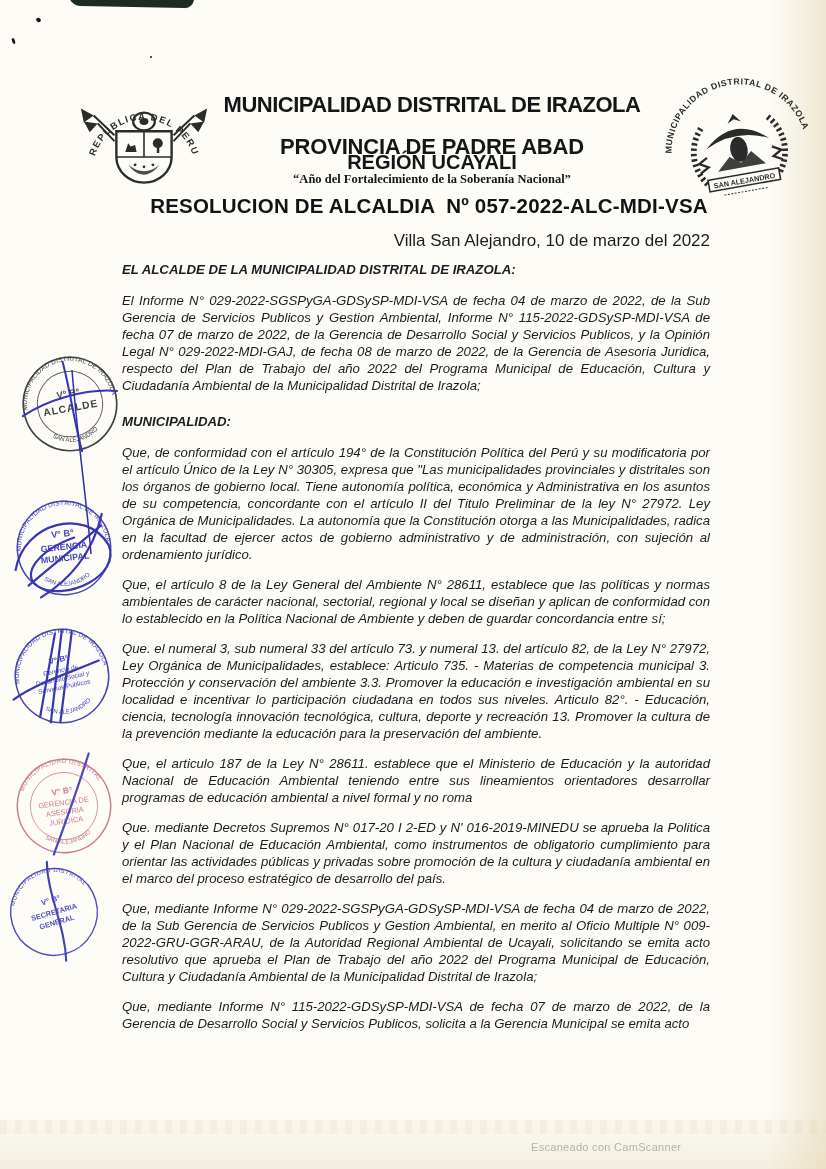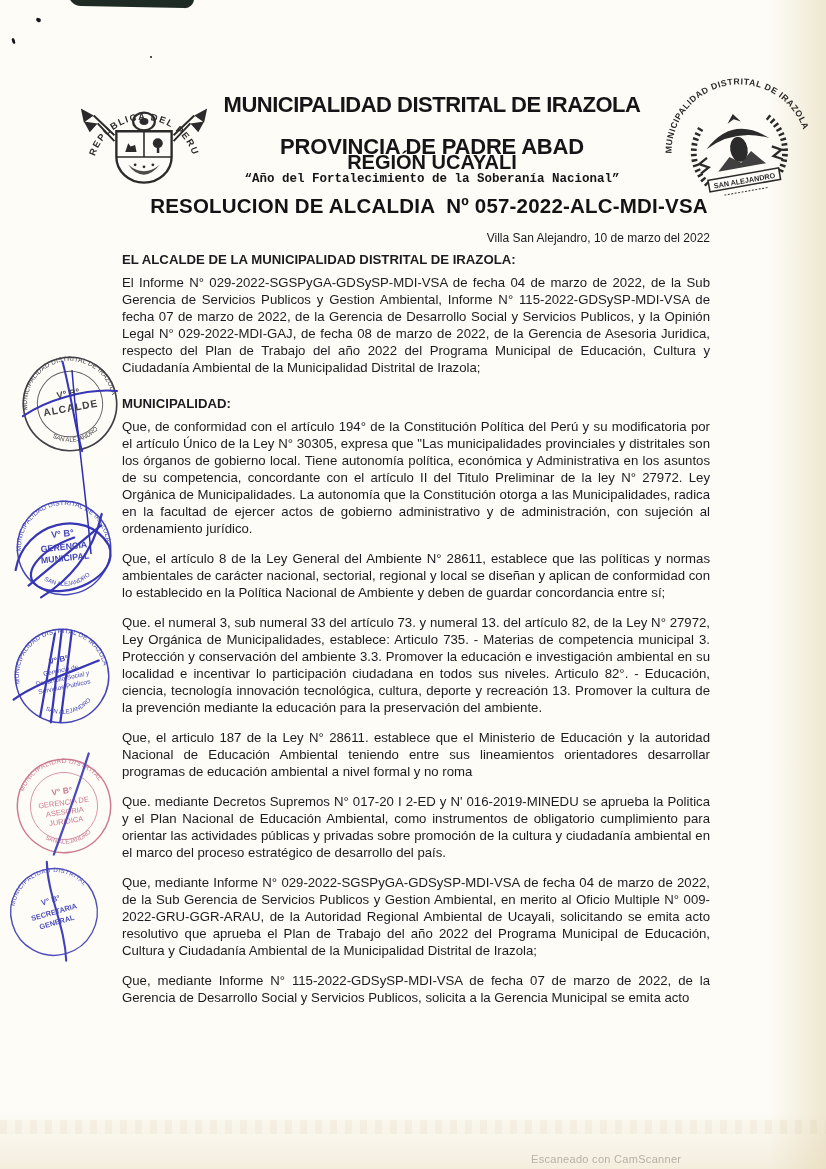--- a/index.html
+++ b/index.html
@@ -18,43 +18,43 @@
   .speck.b{left:12px;top:38px;width:3px;height:6px;transform:rotate(-20deg);}
   .speck.c{left:150px;top:56px;width:2px;height:2px;}
   .bottom-strip{position:absolute;left:0;top:1120px;width:826px;height:14px;
                 background:repeating-linear-gradient(90deg, rgba(222,208,176,.35) 0 7px, rgba(240,232,212,.25) 7px 15px);
                 opacity:.7;}
   
   .hdr-line{position:absolute;left:212px;width:440px;text-align:center;color:#151517;font-weight:bold;}
   .org1{top:92px;font-size:22px;letter-spacing:-0.5px;}
   .org2{top:134px;font-size:22px;letter-spacing:-0.2px;}
   .org3{top:151px;font-size:20px;}
-  .motto{top:172px;font-family:Liberation Mono, monospace;font-size:12.5px;font-weight:bold;}
+  .motto{top:172px;font-family:Liberation Serif, serif;font-size:12.5px;font-weight:bold;}
   .res-title{position:absolute;left:4px;right:0;top:194px;padding-left:28px;text-align:center;
              font-size:20.5px;font-weight:bold;color:#131315;white-space:pre;letter-spacing:.2px;}
-  .dateline{position:absolute;right:116px;top:231px;font-size:12px;color:#1b1b1e;text-align:right;}
-  
-  .content{position:absolute;left:122px;top:251px;width:588px;color:#1c1c20;font-size:13.2px;
-           line-height:17px;text-align:justify;}
+  .dateline{position:absolute;right:116px;top:231px;font-size:17px;color:#1b1b1e;text-align:right;}
+  
+  .content{position:absolute;left:122px;top:261px;width:588px;color:#1c1c20;font-size:13.2px;
+           line-height:17px;text-align:justify;font-style:italic;}
   .salutation{font-weight:bold;}
   .lbl{font-weight:bold;margin-top:19px;}
   .content p{margin:13px 0 0 0;}
-  .content .first{margin-top:6px;}
+  .content .first{margin-top:14px;}
   
   .seal-left{position:absolute;left:70px;top:80px;width:148px;height:134px;}
   .seal-right{position:absolute;left:646px;top:70px;width:184px;height:148px;transform:rotate(-10deg);}
   .stamp{position:absolute;width:112px;height:112px;}
   .stamp svg{width:100%;height:100%;}
   .st1{left:14px;top:348px;transform:rotate(-10deg);opacity:.95;}
   .st2{left:8px;top:492px;transform:rotate(-6deg);opacity:.95;}
   .st3{left:6px;top:620px;transform:rotate(-12deg);opacity:.95;}
   .st4{left:8px;top:750px;transform:rotate(-8deg);opacity:.85;}
   .st5{left:2px;top:860px;transform:rotate(-16deg);opacity:.9;width:104px;height:104px;}
   .connector{position:absolute;left:0;top:354px;width:140px;height:240px;pointer-events:none;}
-  .footer-note{position:absolute;left:531px;top:1141px;font-size:11px;color:#b6b1a7;letter-spacing:.3px;margin-top:12px;}
+  .footer-note{position:absolute;left:531px;top:1141px;font-size:11px;color:#b6b1a7;letter-spacing:.3px;}
   svg text{font-family:"Liberation Sans",sans-serif;}
 </style>
 </head>
 <body>
 
 <div class="page">
 
   <div class="scan-band"></div>
   <div class="speck a"></div>
   <div class="speck b"></div>

